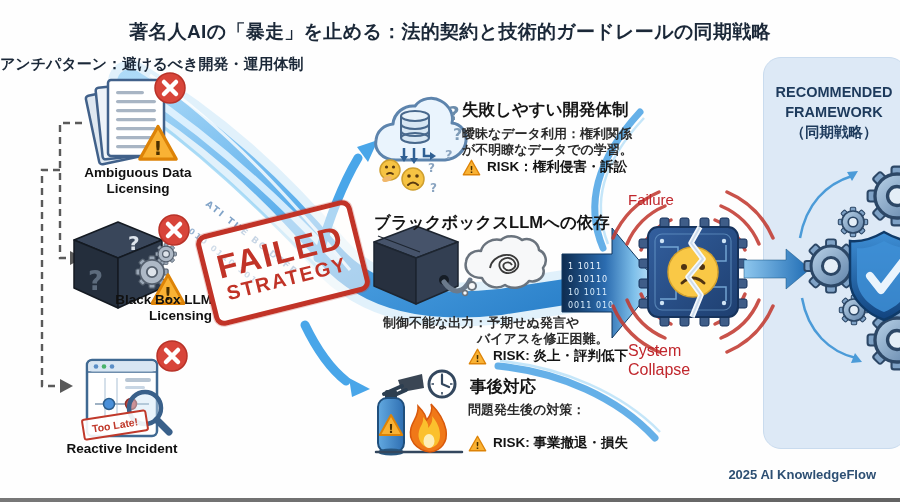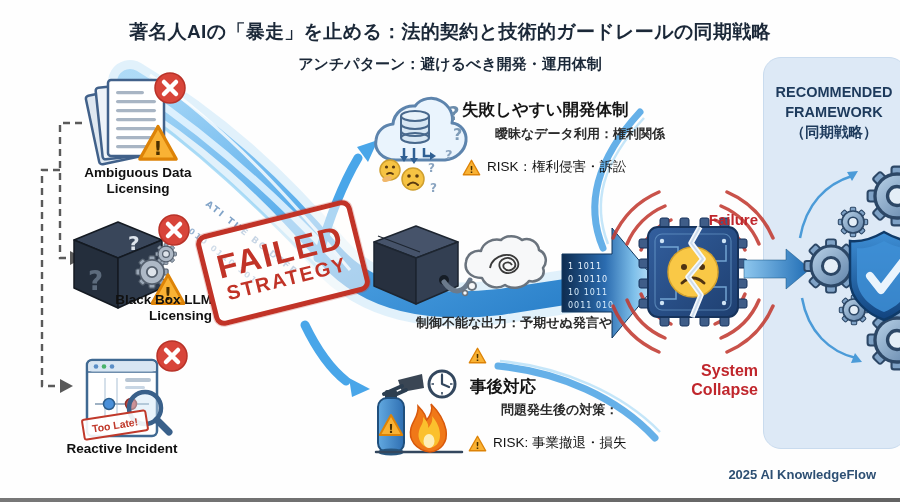--- a/index.html
+++ b/index.html
@@ -1,34 +1,34 @@
 <!DOCTYPE html>
 <html><head>
 <meta charset="utf-8">
 <style>
   html,body{margin:0;padding:0;}
   body{font-family:"Liberation Sans","DejaVu Sans",sans-serif;background:#ffffff;}
   #stage{position:relative;width:900px;height:502px;overflow:hidden;background:#fefefe;}
   .abs{position:absolute;}
   #title{left:0;right:0;top:19px;text-align:center;font-size:19px;font-weight:800;color:#1b2838;letter-spacing:.3px;}
-  #subtitle{left:0;right:0;top:55px;text-align:center;font-size:15px;font-weight:800;color:#1b2838;}
+  #subtitle{left:0;right:0;top:55px;text-align:left;font-size:15px;font-weight:800;color:#1b2838;}
   .item-label{width:180px;text-align:center;font-size:13.5px;font-weight:800;color:#101010;line-height:16px;}
   .sec-head{font-size:16.5px;font-weight:800;color:#141414;}
-  .sec-body{font-size:13px;font-weight:600;color:#2b2b2b;margin-left:33px;}
+  .sec-body{font-size:13px;font-weight:600;color:#2b2b2b;}
   .risk-row{display:flex;align-items:center;gap:6px;}
-  .risk-text{font-size:13.5px;font-weight:400;color:#141414;}
+  .risk-text{font-size:13.5px;font-weight:700;color:#141414;}
   #failed-stamp{left:203px;top:216px;width:150px;height:84px;border:5px solid #c13327;border-radius:10px;
     transform:rotate(-14deg);display:flex;flex-direction:column;align-items:center;justify-content:center;
     color:#c13327;background:rgba(255,253,251,.55);box-shadow:0 0 0 1px rgba(193,51,39,.25);}
   #failed-stamp .l1{font-size:33px;font-weight:900;letter-spacing:2px;line-height:32px;}
   #failed-stamp .l2{font-size:20px;font-weight:900;letter-spacing:2px;line-height:22px;}
   #too-late{left:82px;top:414px;width:62px;height:18px;border:2.5px solid #c0392b;border-radius:3px;
     transform:rotate(-9deg);display:flex;align-items:center;justify-content:center;
     font-size:10.5px;font-weight:900;color:#c0392b;background:rgba(255,255,255,.9);}
-  .fail-label{width:130px;text-align:right;font-weight:700;color:#c0262c;margin-top:20px;}
+  .fail-label{width:130px;text-align:left;font-weight:400;color:#c0262c;}
   #panel{left:763px;top:57px;width:142px;height:390px;background:#dde9f6;border:1px solid #c9dbee;border-radius:18px;}
   .panel-title{left:763px;width:142px;text-align:center;font-size:14.5px;font-weight:800;color:#1d3a5c;line-height:20px;}
   #footer{right:24px;top:467px;font-size:13px;font-weight:600;color:#2d4f73;}
   #bottom-bar{left:0;right:0;bottom:0;height:4px;background:linear-gradient(90deg,#565656,#3c3c3c);opacity:.8;}
   svg text{font-family:"DejaVu Sans","Liberation Sans",sans-serif;}
 </style>
 </head>
 <body>
 
 <div id="stage">
@@ -360,34 +360,38 @@
   </div>
   <div id="too-late" class="abs">Too Late!</div>
 
   <div id="failed-stamp" class="abs">
     <div class="l1">FAILED</div>
     <div class="l2">STRATEGY</div>
   </div>
 
   <div class="abs sec-head" style="left:462px;top:99px;">失敗しやすい開発体制</div>
   <div class="abs sec-body" style="left:462px;top:125px;">曖昧なデータ利用：権利関係</div>
+  <div class="abs sec-body" style="left:462px;top:141px;">が不明瞭なデータでの学習。</div>
   <div class="abs risk-row" style="left:462px;top:158px;">
     <svg width="19" height="17" viewBox="-15 -15 30 27">
       <path d="M0,-13 L13,10 L-13,10 Z" fill="#f9b234" stroke="#dd8307" stroke-width="2.2" stroke-linejoin="round"></path>
       <text y="7.5" text-anchor="middle" font-size="14" font-weight="900" fill="#4a3000">!</text>
       </svg>
     <span class="risk-text">RISK：権利侵害・訴訟</span>
   </div>
 
+  <div class="abs sec-head" style="left:374px;top:212px;">ブラックボックスLLMへの依存</div>
   <div class="abs sec-body" style="left:383px;top:314px;">制御不能な出力：予期せぬ発言や</div>
+  <div class="abs sec-body" style="left:477px;top:330px;">バイアスを修正困難。</div>
   <div class="abs risk-row" style="left:468px;top:347px;">
     <svg width="19" height="17" viewBox="-15 -15 30 27">
       <path d="M0,-13 L13,10 L-13,10 Z" fill="#f9b234" stroke="#dd8307" stroke-width="2.2" stroke-linejoin="round"></path>
       <text y="7.5" text-anchor="middle" font-size="14" font-weight="900" fill="#4a3000">!</text>
       </svg>
+    <span class="risk-text">RISK: 炎上・評判低下</span>
   </div>
 
   <div class="abs sec-head" style="left:470px;top:376px;">事後対応</div>
   <div class="abs sec-body" style="left:468px;top:401px;">問題発生後の対策：</div>
   <div class="abs risk-row" style="left:468px;top:434px;">
     <svg width="19" height="17" viewBox="-15 -15 30 27">
       <path d="M0,-13 L13,10 L-13,10 Z" fill="#f9b234" stroke="#dd8307" stroke-width="2.2" stroke-linejoin="round"></path>
       <text y="7.5" text-anchor="middle" font-size="14" font-weight="900" fill="#4a3000">!</text>
       </svg>
     <span class="risk-text">RISK: 事業撤退・損失</span>

